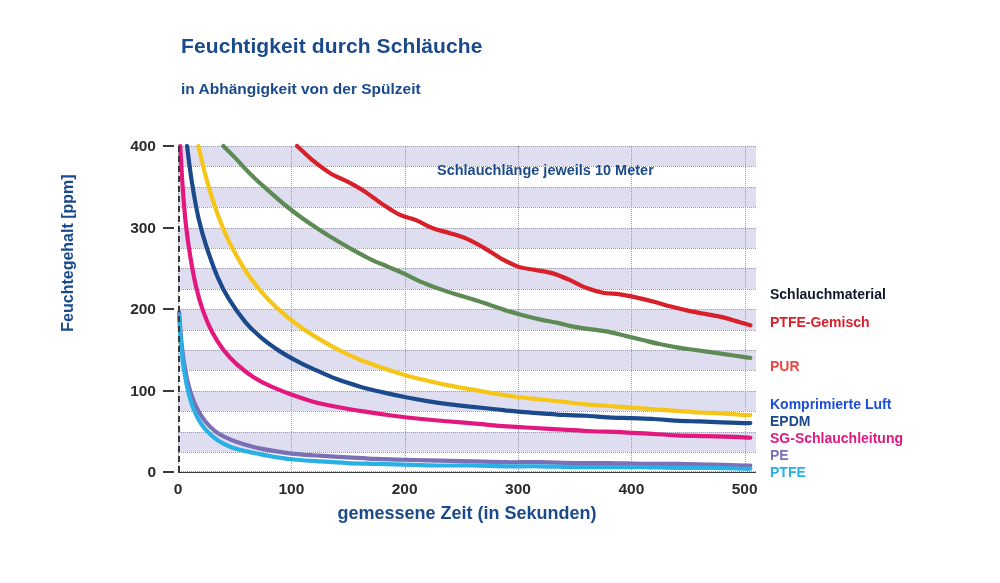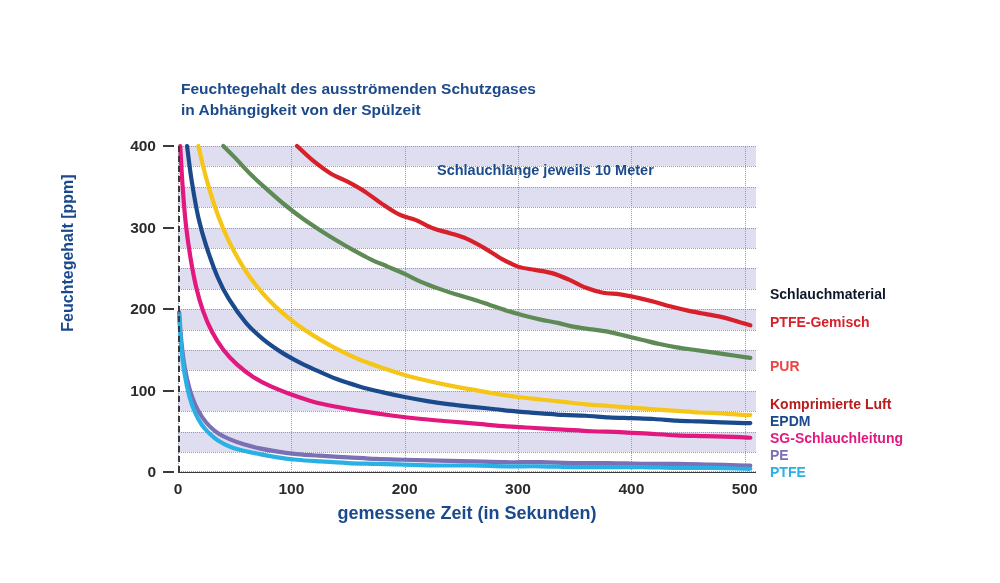--- a/index.html
+++ b/index.html
@@ -172,23 +172,23 @@
     font-size: 14px;
     font-weight: bold;
     white-space: nowrap;
   }
 </style>
 </head>
 <body>
 
 <div id="figure">
 
+  <div class="title">Feuchtigkeit durch Schläuche</div>
 
   <div class="subtitle">
-    <div>Feuchtegehalt des ausströmenden Schutzgases</div>
     <div>in Abhängigkeit von der Spülzeit</div>
   </div>
 
   <div class="ytickwrap">
       <div class="ytick" style="top: 326px; right: 22px;">0</div>
       <div class="ytick-mark" style="top: 326px; right: 4px;"></div>
       <div class="ytick" style="top: 244.5px; right: 22px;">100</div>
       <div class="ytick-mark" style="top: 244.5px; right: 4px;"></div>
       <div class="ytick" style="top: 163px; right: 22px;">200</div>
       <div class="ytick-mark" style="top: 163px; right: 4px;"></div>
@@ -260,20 +260,20 @@
   <div id="xlabel">gemessene Zeit (in Sekunden)</div>
 
   <div id="annotation">
     <div>Schlauchlänge jeweils 10 Meter</div>
   </div>
 
   <div id="legend">
       <div class="legend-item" style="top: 0px; color: #0f172a;">Schlauchmaterial</div>
       <div class="legend-item" style="top: 28px; color: rgb(216, 32, 42);">PTFE-Gemisch</div>
       <div class="legend-item" style="top: 72px; color: #ef4444;">PUR</div>
-      <div class="legend-item" style="top: 110px; color: #b91c1c;">Komprimierte Luft</div>
+      <div class="legend-item" style="top: 110px; color: #1d4ed8;">Komprimierte Luft</div>
       <div class="legend-item" style="top: 127px; color: rgb(27, 74, 140);">EPDM</div>
       <div class="legend-item" style="top: 144px; color: rgb(226, 24, 127);">SG-Schlauchleitung</div>
       <div class="legend-item" style="top: 161px; color: rgb(123, 111, 181);">PE</div>
       <div class="legend-item" style="top: 178px; color: rgb(41, 176, 229);">PTFE</div>
     </div>
 
 </div>
 
 </body></html>

